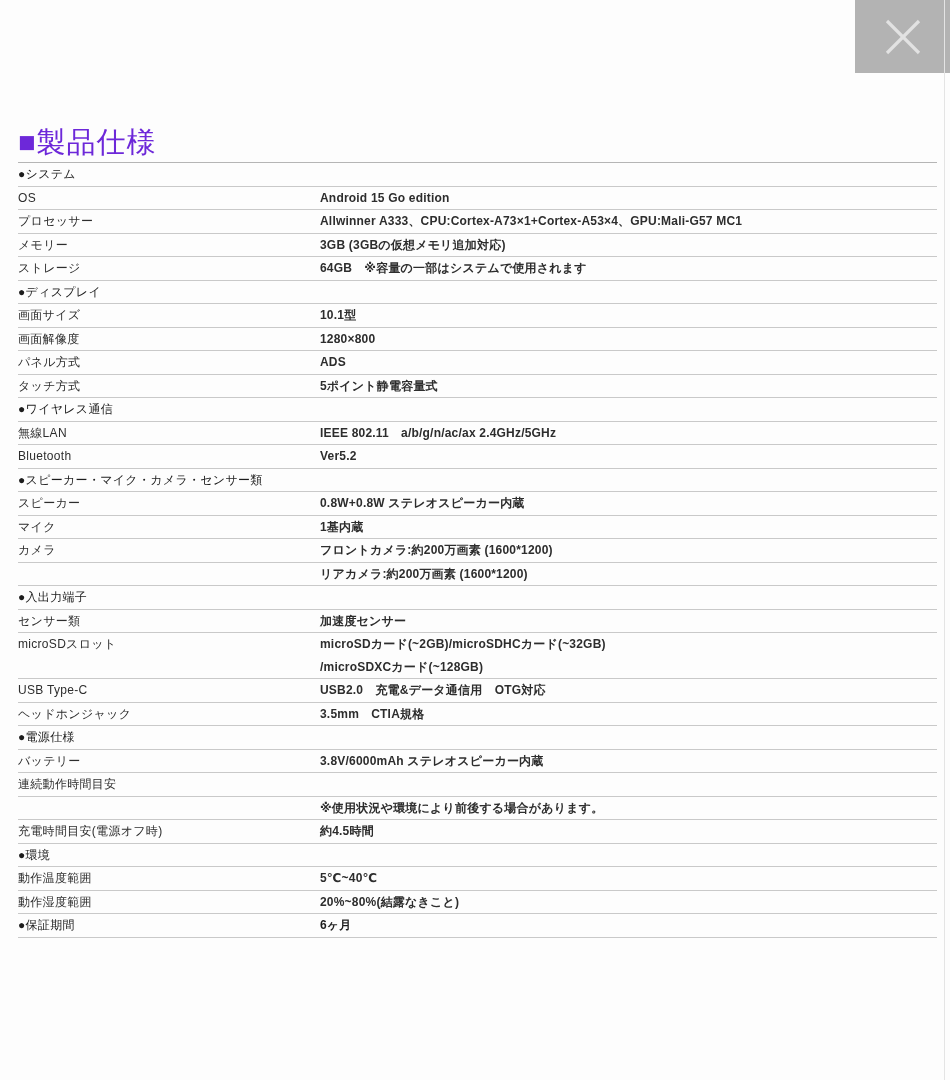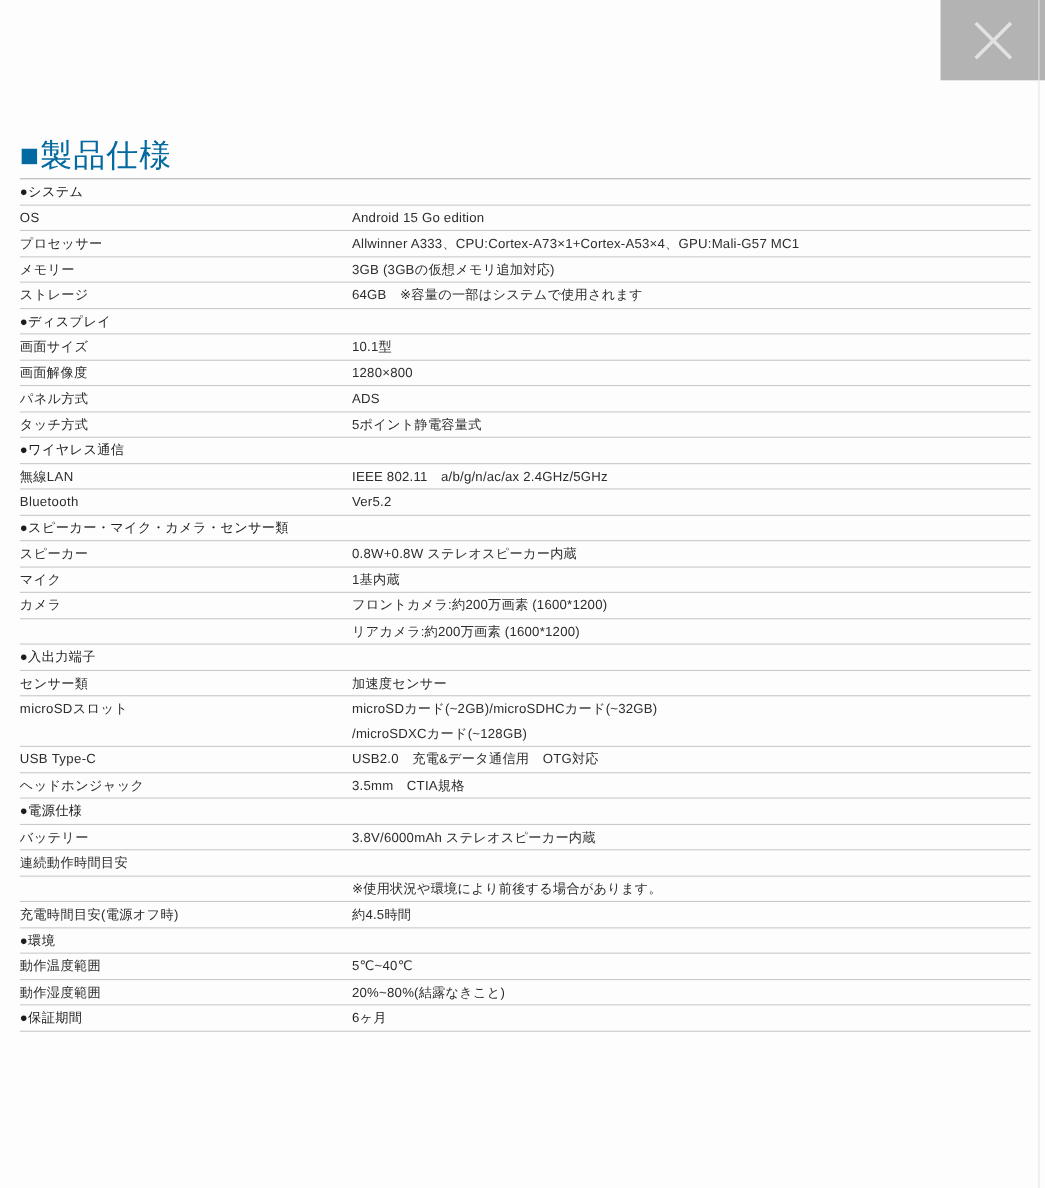--- a/index.html
+++ b/index.html
@@ -21,38 +21,38 @@
   }
   .screen{position:absolute;inset:0;width:950px;height:1080px;background:var(--bg);}
   .edge-line{position:absolute;left:944px;top:0;width:1px;height:1080px;background:#e4e4e4;}
   .close-btn{
     position:absolute;left:855px;top:0;width:95px;height:73px;
     background:var(--close-bg);border:none;cursor:pointer;
     display:flex;align-items:center;justify-content:center;padding:0;
   }
   .content{position:absolute;left:18px;top:126px;width:919px;}
   .title{
-    font-size:29px;letter-spacing:1px;color:#0369a1;
+    font-size:29px;letter-spacing:1px;color:#6d28d9;
     line-height:33px;height:37px;
     border-bottom:1px solid var(--title-sep);
   }
   .spec-table{width:100%;}
   .row{
     display:flex;
     border-bottom:1px solid var(--sep);
     font-size:12px;
     color:var(--text);
   }
   .row .label{
     width:302px;flex-shrink:0;
     line-height:22.5px;
     white-space:nowrap;
     letter-spacing:0.3px;
   }
-  .row .value{flex:1;letter-spacing:0.2px;}
+  .row .value{flex:1;letter-spacing:0.2px;font-weight:bold;}
   .row .value .vline{line-height:22.5px;white-space:nowrap;}
   .header-row{color:#1c1c1c;letter-spacing:0.4px;}
   .header-row .label{width:302px;}
 </style>
 </head>
 <body>
 
 <div class="screen">
 
   <button class="close-btn" aria-label="close">

